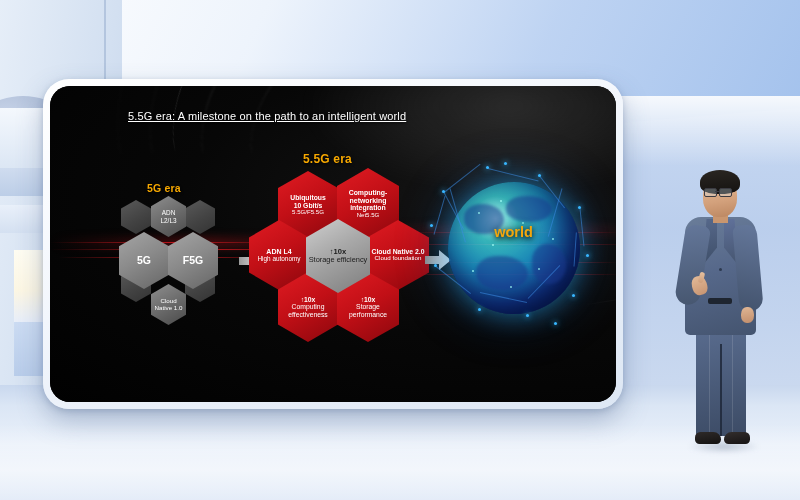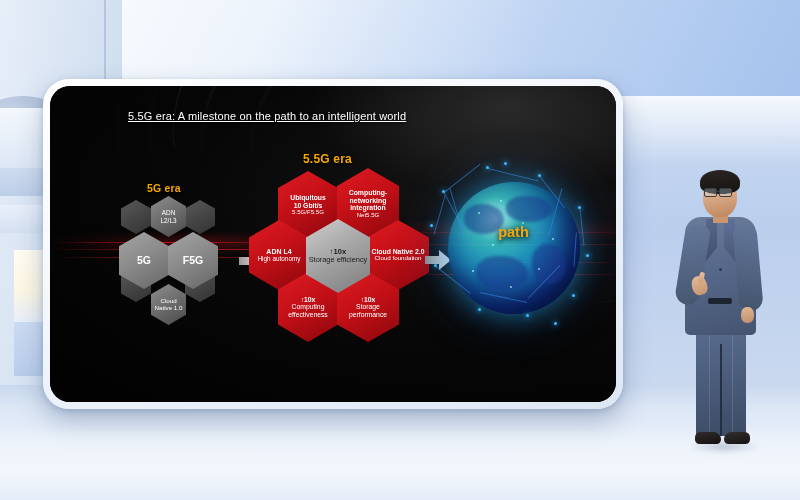--- a/index.html
+++ b/index.html
@@ -345,20 +345,20 @@
         <div class="mesh-node" style="left:160px;top:92px;"></div>
         <div class="mesh-node" style="left:146px;top:132px;"></div>
         <div class="mesh-node" style="left:100px;top:152px;"></div>
         <div class="mesh-node" style="left:52px;top:146px;"></div>
         <div class="mesh-node" style="left:8px;top:102px;"></div>
         <div class="mesh-node" style="left:4px;top:62px;"></div>
         <div class="mesh-node" style="left:78px;top:0px;"></div>
         <div class="mesh-node" style="left:128px;top:160px;"></div>
 
         <div class="globe-text">
-          <div>path</div>
+          <div>world</div>
         </div>
       </div>
 
     </div>
   </div>
 
 </div>
 
 </body></html>

